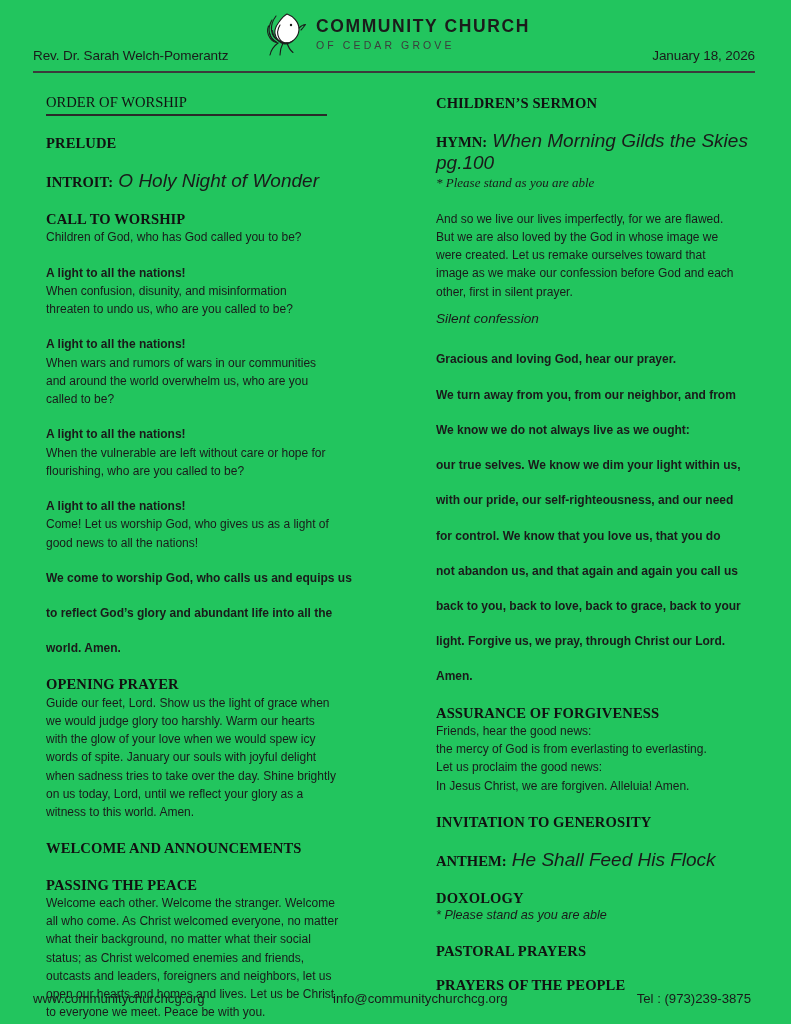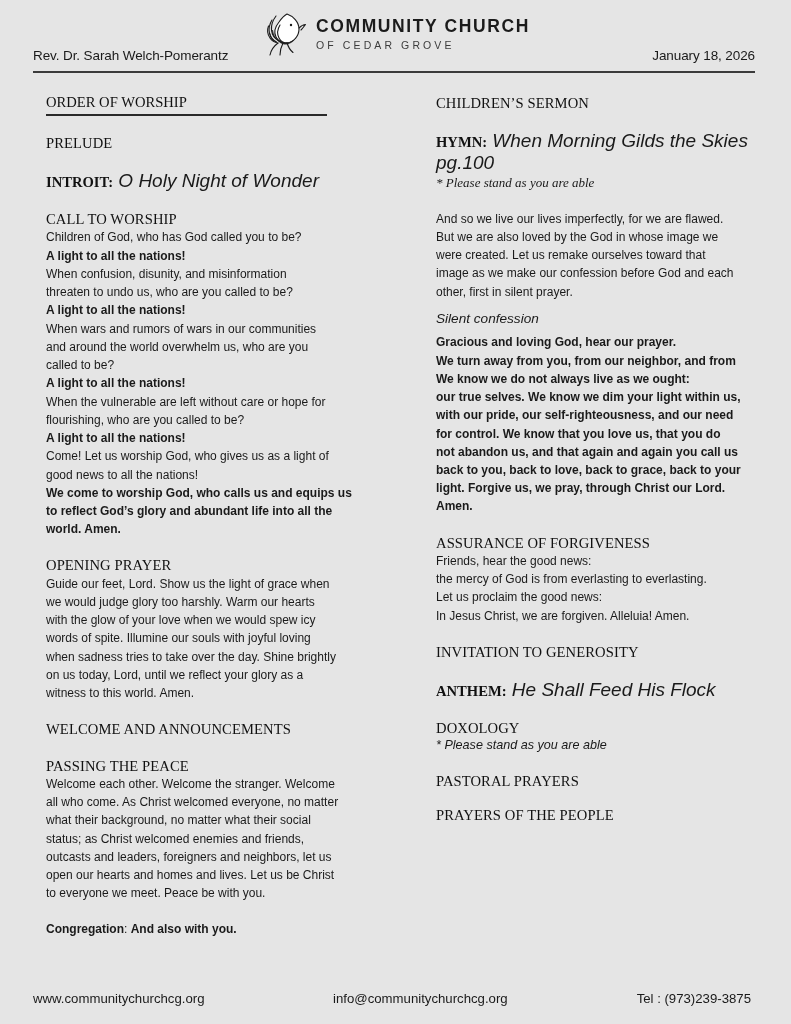--- a/index.html
+++ b/index.html
@@ -8,21 +8,21 @@
     background: #ffffff;
   }
   body {
     font-family: "Liberation Sans", sans-serif;
     color: #1a1a1a;
   }
   .page {
     position: relative;
     width: 791px;
     height: 1024px;
-    background: #e5e5e5;
+    background: #22c55e;
     overflow: hidden;
     box-sizing: border-box;
   }
 
   
   .masthead {
     position: relative;
     height: 76px;
   }
   .logo-block {
@@ -113,21 +113,21 @@
   .col-right {
     width: 395px;
     padding-left: 40px;
     padding-right: 32px;
     box-sizing: border-box;
   }
 
   
   .sec-title {
     font-family: "Liberation Serif", serif;
-    font-weight: normal;
+    font-weight: bold;
     font-size: 14.6px;
     letter-spacing: 0.1px;
     color: #111;
     line-height: 1.25;
     margin: 0;
   }
   .order-title {
     font-family: "Liberation Serif", serif;
     font-weight: normal;
     font-size: 14.6px;
@@ -154,20 +154,21 @@
   }
   .body-line {
     font-family: "Liberation Sans", sans-serif;
     font-size: 12px;
     line-height: 1.52;
     color: #1a1a1a;
     margin: 0;
   }
   .body-line.bold {
     font-weight: bold;
+    margin-top: 17px;
   }
   .italic-note {
     font-family: "Liberation Sans", sans-serif;
     font-style: italic;
     font-size: 13.6px;
     line-height: 1.5;
     color: #1a1a1a;
     margin: 0;
   }
   .stand-note-serif {
@@ -285,21 +286,21 @@
         <div class="body-line bold">to reflect God’s glory and abundant life into all the</div>
         <div class="body-line bold">world. Amen.</div>
       </div>
 
       <div class="gap-lg"></div>
       <div class="sec-title">OPENING PRAYER</div>
       <div>
         <div class="body-line">Guide our feet, Lord. Show us the light of grace when</div>
         <div class="body-line">we would judge glory too harshly. Warm our hearts</div>
         <div class="body-line">with the glow of your love when we would spew icy</div>
-        <div class="body-line">words of spite. Illumine our souls with joyful loving</div>
+        <div class="body-line">words of spite. January our souls with joyful delight</div>
         <div class="body-line">when sadness tries to take over the day. Shine brightly</div>
         <div class="body-line">on us today, Lord, until we reflect your glory as a</div>
         <div class="body-line">witness to this world. Amen.</div>
       </div>
 
       <div class="gap-lg"></div>
       <div class="sec-title">WELCOME AND ANNOUNCEMENTS</div>
 
       <div class="gap-lg"></div>
       <div class="sec-title">PASSING THE PEACE</div>

